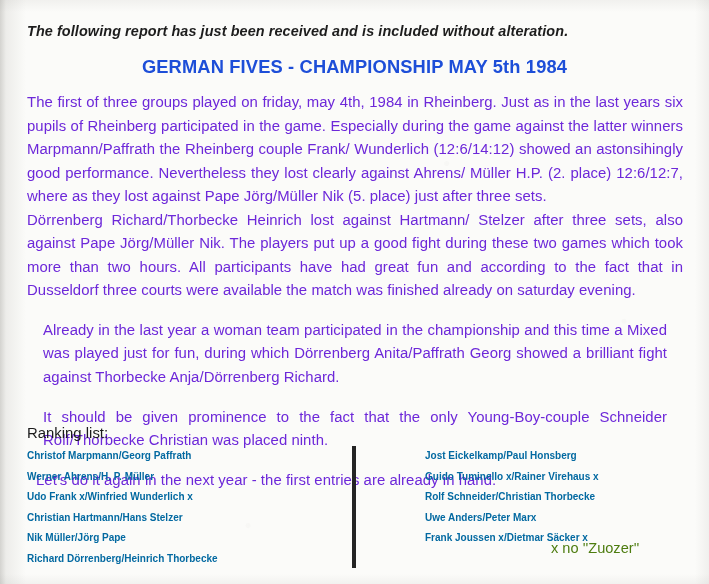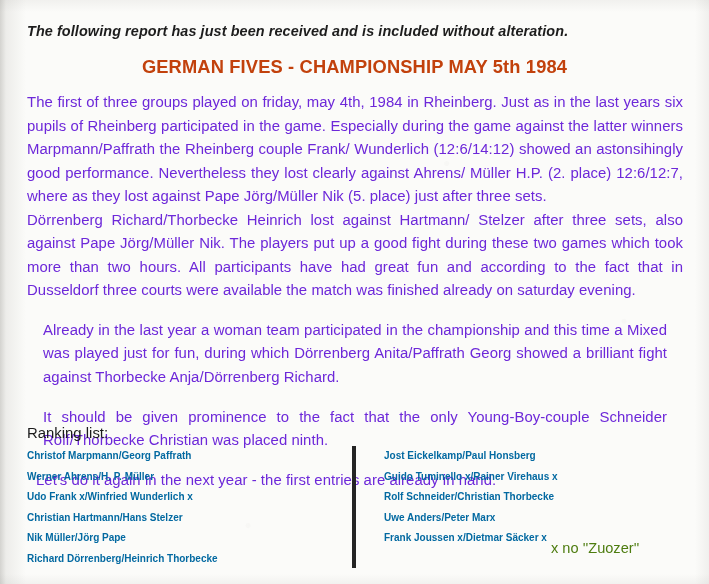--- a/index.html
+++ b/index.html
@@ -60,21 +60,21 @@
 
   .headline {
     position: absolute;
     left: 0;
     top: 56px;
     width: 709px;
     text-align: center;
     font-size: 18.3px;
     font-weight: bold;
     letter-spacing: .15px;
-    color: #c2410c;
+    color: #1d4ed8;
   }
 
   .body-block {
     position: absolute;
     left: 27px;
     top: 91px;
     width: 656px;
   }
   .para {
     font-size: 14.9px;
@@ -109,21 +109,21 @@
   }
   .divider {
     width: 4px;
     height: 122px;
     background: #242424;
     margin-right: 0;
     flex: 0 0 4px;
   }
   .col-right {
     flex: 1 1 auto;
-    padding-left: 28px;
+    padding-left: 69px;
   }
   .rank-item {
     font-size: 10px;
     line-height: 20.6px;
     white-space: nowrap;
     color: #0369a1;
     font-weight: bold;
   }
 
   .footnote {

